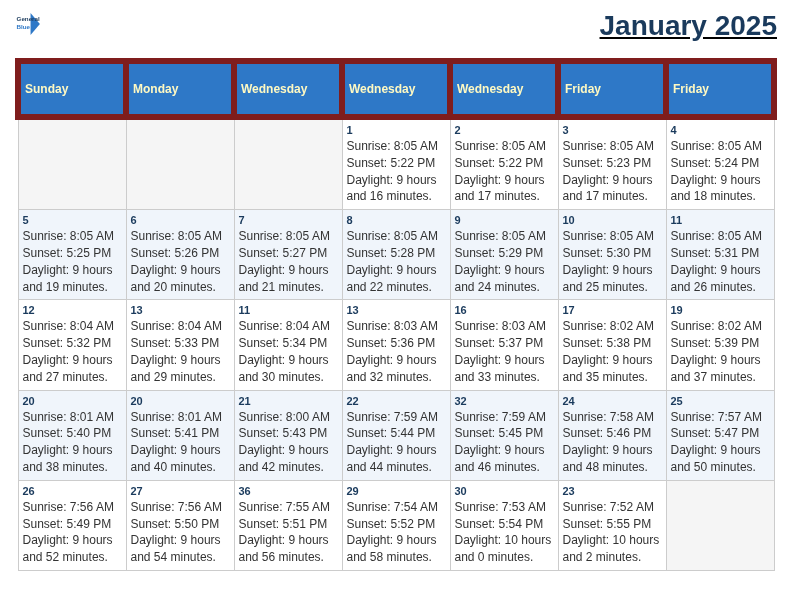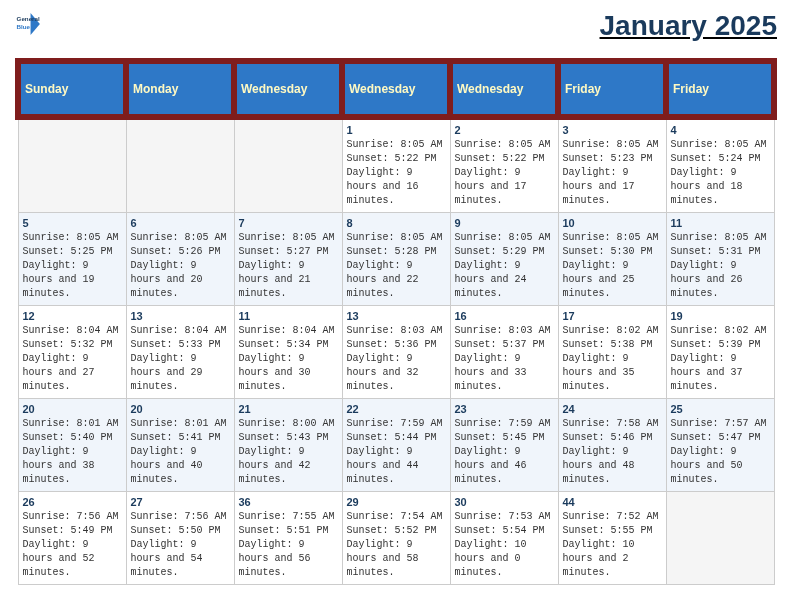--- a/index.html
+++ b/index.html
@@ -71,24 +71,23 @@
       background: #f5f5f5;
     }
     .day-num {
       font-size: 11px;
       font-weight: bold;
       color: #1a3a5c;
       display: block;
       margin-bottom: 2px;
     }
     .cell-text {
-      font-size: 10px;
+      font-size: 12px;
       line-height: 1.4;
       color: #333;
-      font-family: Liberation Mono, monospace;
     }
     tbody tr:nth-child(odd) td:not(.empty) {
       background: #fff;
     }
     tbody tr:nth-child(even) td:not(.empty) {
       background: #f0f5fb;
     }
   </style>
 </head>
 <body>
@@ -214,21 +213,21 @@
           </td>
           <td>
             <span class="day-num">21</span>
             <div class="cell-text">Sunrise: 8:00 AM<br>Sunset: 5:43 PM<br>Daylight: 9 hours and 42 minutes.</div>
           </td>
           <td>
             <span class="day-num">22</span>
             <div class="cell-text">Sunrise: 7:59 AM<br>Sunset: 5:44 PM<br>Daylight: 9 hours and 44 minutes.</div>
           </td>
           <td>
-            <span class="day-num">23</span>
+            <span class="day-num">32</span>
             <div class="cell-text">Sunrise: 7:59 AM<br>Sunset: 5:45 PM<br>Daylight: 9 hours and 46 minutes.</div>
           </td>
           <td>
             <span class="day-num">24</span>
             <div class="cell-text">Sunrise: 7:58 AM<br>Sunset: 5:46 PM<br>Daylight: 9 hours and 48 minutes.</div>
           </td>
           <td>
             <span class="day-num">25</span>
             <div class="cell-text">Sunrise: 7:57 AM<br>Sunset: 5:47 PM<br>Daylight: 9 hours and 50 minutes.</div>
           </td>
@@ -248,20 +247,20 @@
           </td>
           <td>
             <span class="day-num">29</span>
             <div class="cell-text">Sunrise: 7:54 AM<br>Sunset: 5:52 PM<br>Daylight: 9 hours and 58 minutes.</div>
           </td>
           <td>
             <span class="day-num">30</span>
             <div class="cell-text">Sunrise: 7:53 AM<br>Sunset: 5:54 PM<br>Daylight: 10 hours and 0 minutes.</div>
           </td>
           <td>
-            <span class="day-num">44</span>
+            <span class="day-num">23</span>
             <div class="cell-text">Sunrise: 7:52 AM<br>Sunset: 5:55 PM<br>Daylight: 10 hours and 2 minutes.</div>
           </td>
           <td class="empty"></td>
         </tr>
       </tbody>
   </table>
 </div>
 
 </body></html>

